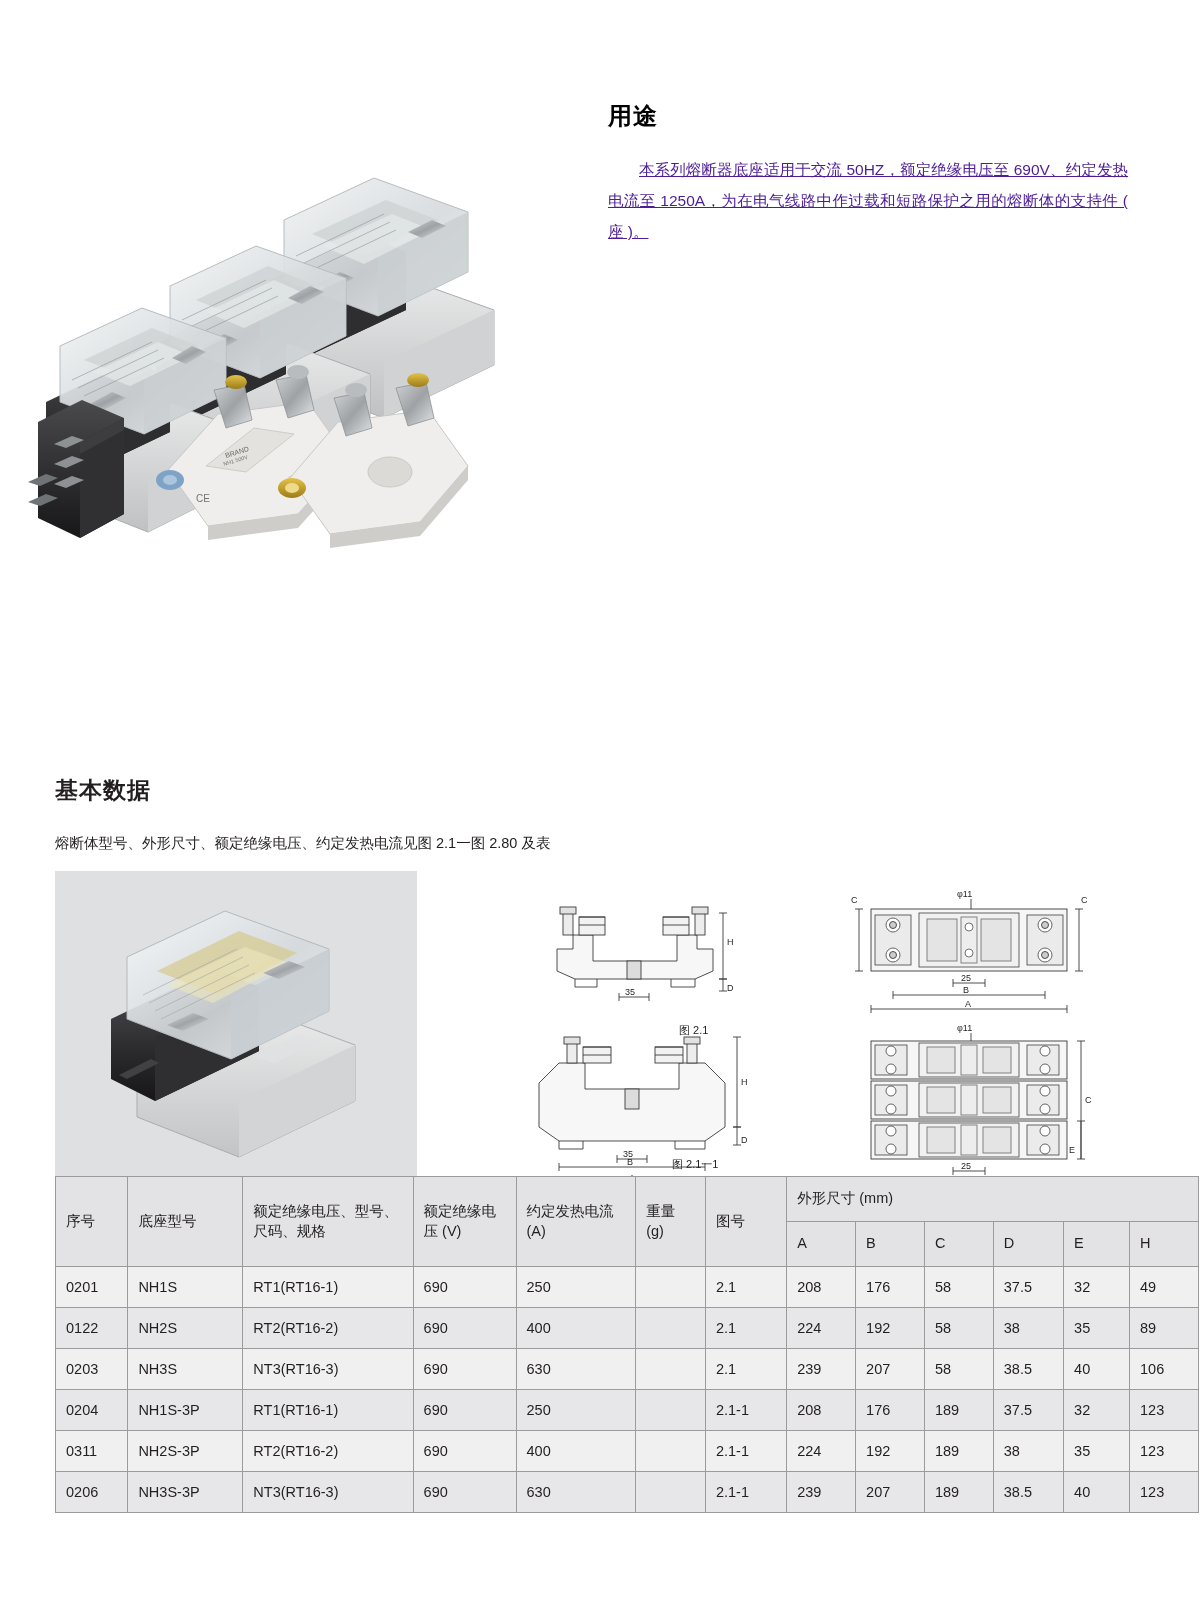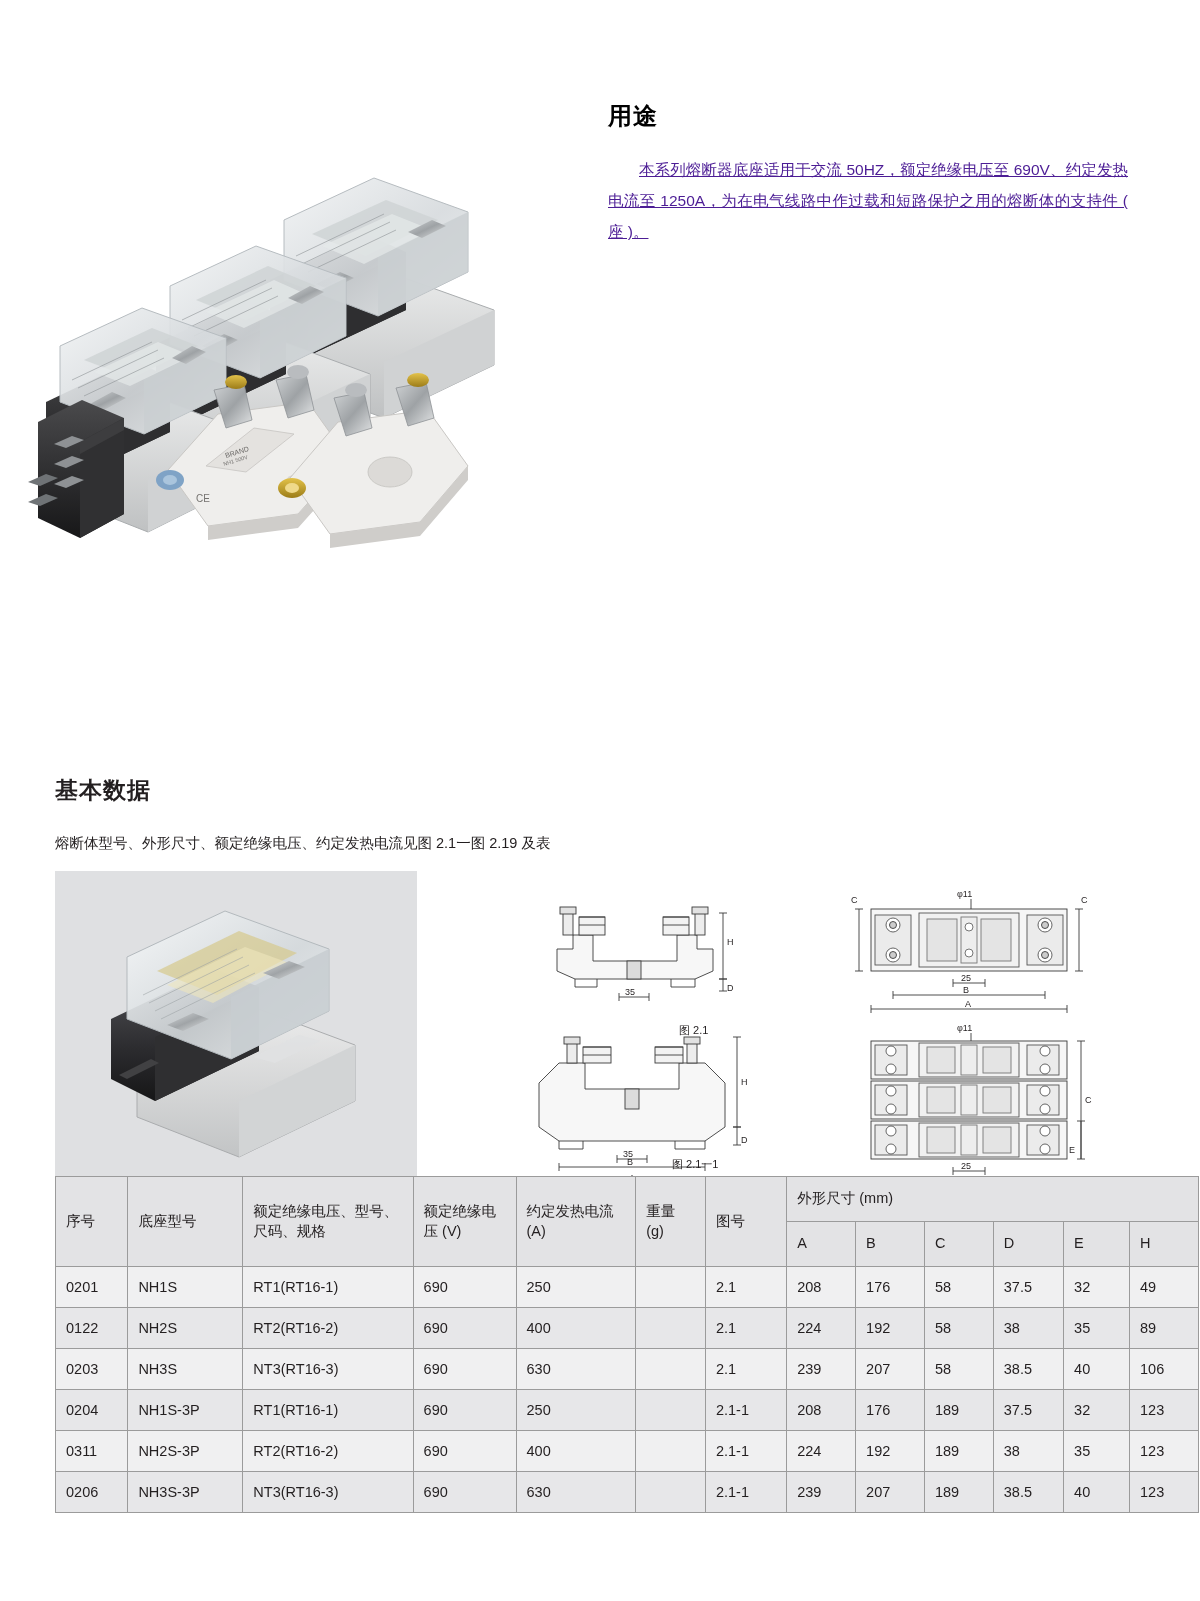--- a/index.html
+++ b/index.html
@@ -286,21 +286,21 @@
 
   <div class="text-col">
     <h2 class="sec-heading">用途</h2>
     <p class="sec-body">本系列熔断器底座适用于交流 50HZ，额定绝缘电压至 690V、约定发热电流至 1250A，为在电气线路中作过载和短路保护之用的熔断体的支持件 ( 座 )。</p>
     <div class="sec-gap"></div>
   </div>
 </div>
 
 <div class="basic-data-wrap">
   <h2 class="basic-data-title">基本数据</h2>
-  <p class="basic-data-sub">熔断体型号、外形尺寸、额定绝缘电压、约定发热电流见图 2.1一图 2.19 及表</p>
+  <p class="basic-data-sub">熔断体型号、外形尺寸、额定绝缘电压、约定发热电流见图 2.1一图 2.80 及表</p>
 
   <div class="figure-row">
 
     <div class="fig-left">
       <svg width="362" height="305" viewBox="0 0 362 305">
         <defs>
           <linearGradient id="clearG2" x1="0" y1="0" x2="1" y2="1">
             <stop offset="0%" stop-color="#f6f8f9" stop-opacity="0.95"></stop>
             <stop offset="55%" stop-color="#d4d9dc" stop-opacity="0.9"></stop>
             <stop offset="100%" stop-color="#eef1f2" stop-opacity="0.95"></stop>

